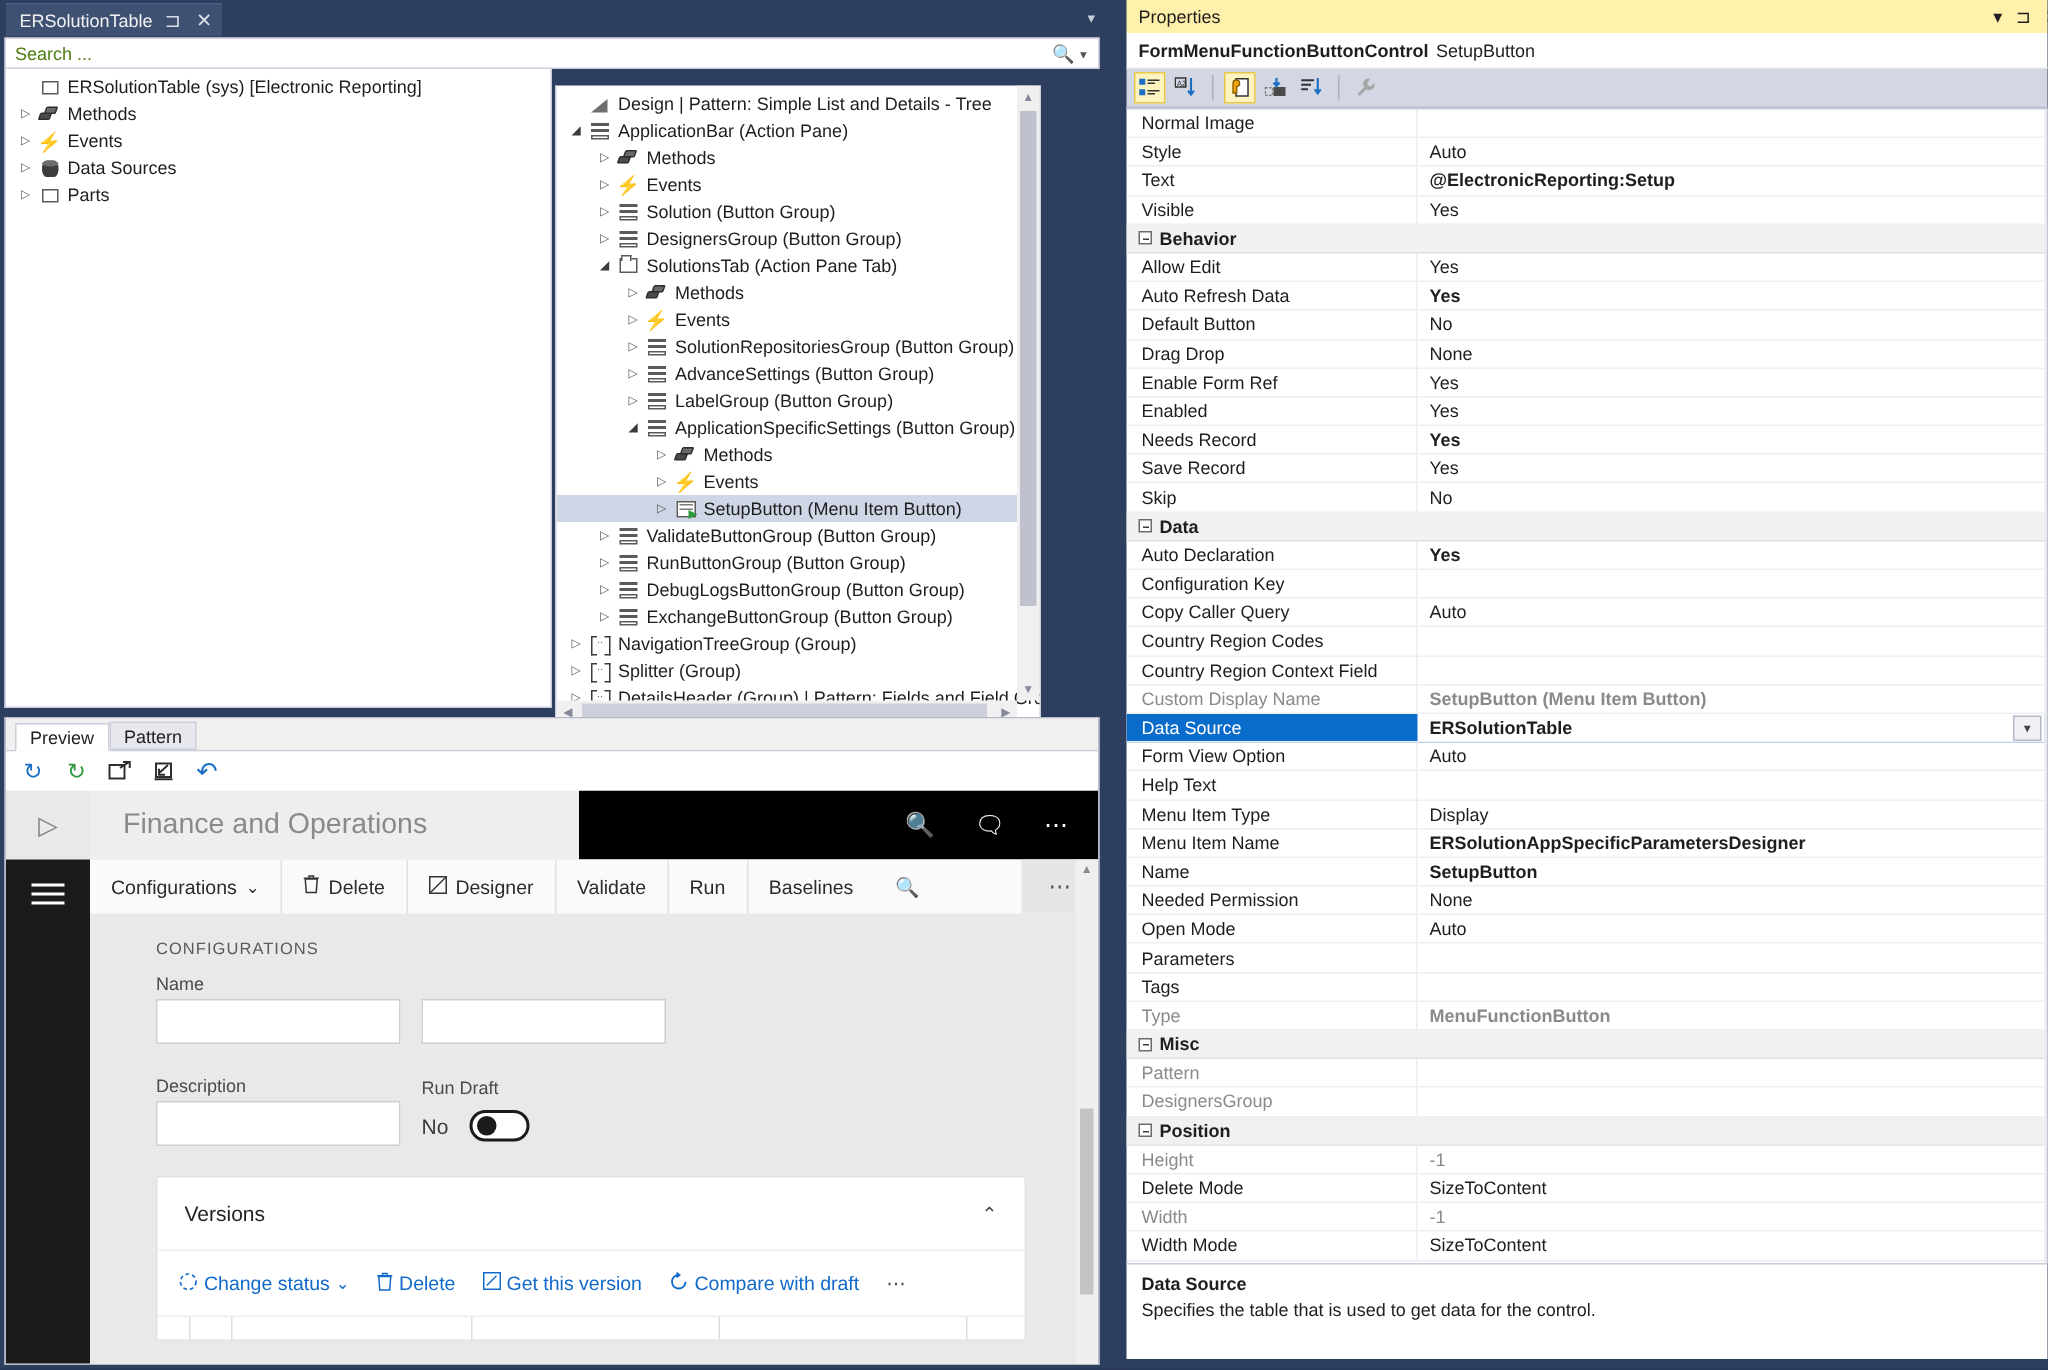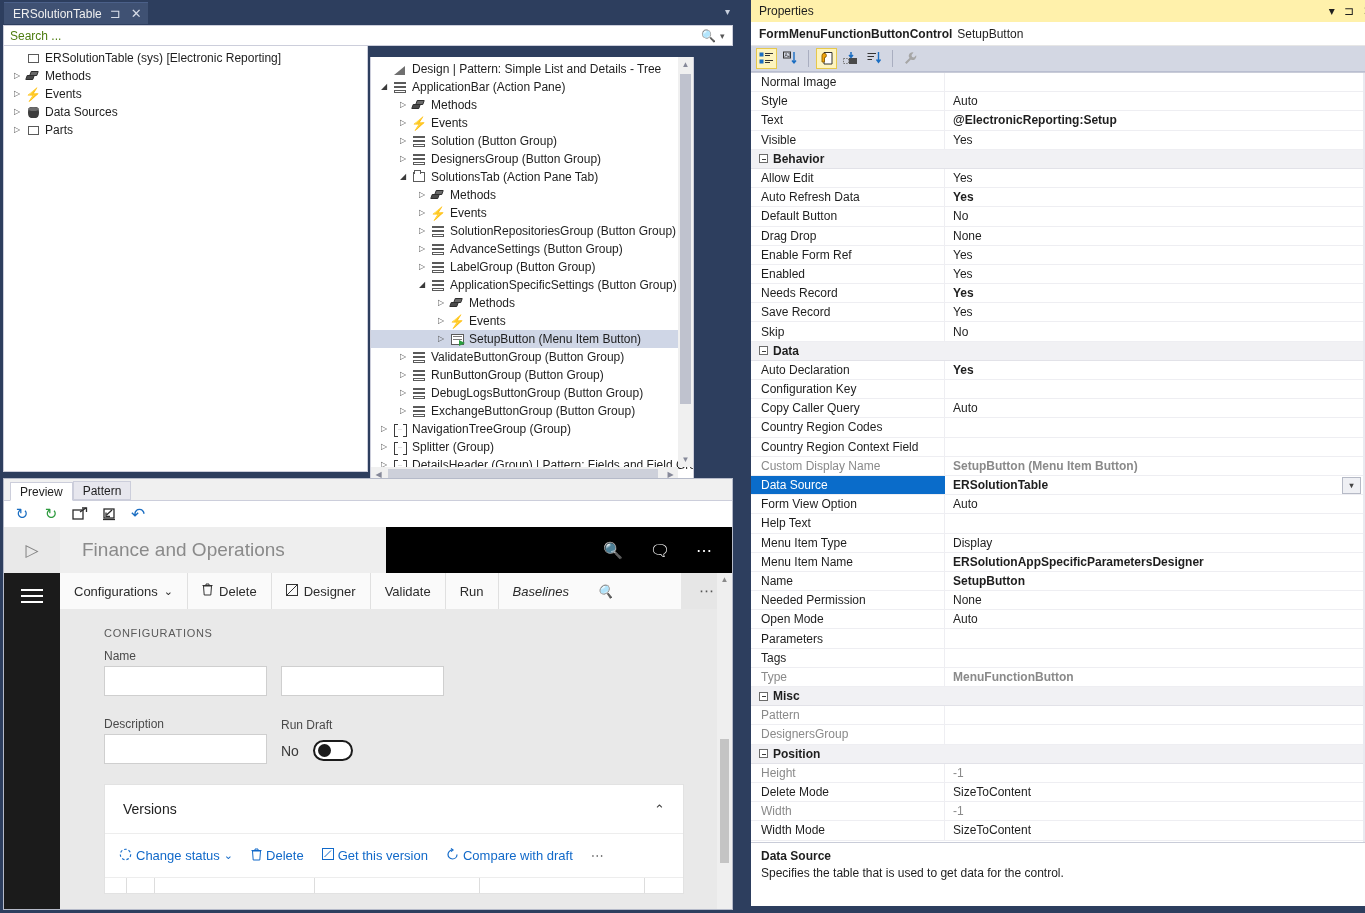--- a/index.html
+++ b/index.html
@@ -115,21 +115,21 @@
   .d365-black { width: 346px; background: #000; display: flex; align-items: center; justify-content: flex-end; gap: 26px; padding-right: 20px; color: #fff; }
   .d365-black .gi { font-size: 16px; cursor: pointer; }
   .d365-body { display: flex; height: 384px; }
   .d365-rail { width: 56px; background: #1b1b1b; color: #fff; }
   .d365-rail .ham { margin: 16px auto 0; width: 22px; height: 14px; display:flex; flex-direction:column; justify-content:space-between; }
   .d365-rail .ham b { display:block; height:2px; background:#fff; }
   .d365-main { flex: 1; background: #e9e9e9; position: relative; overflow: hidden; }
 
   .cmdbar { height: 36px; background: #fafafa; display: flex; align-items: center; font-size: 13px; color: #2b2b2b; }
   .cmd { padding: 0 14px; height: 36px; display: flex; align-items: center; gap: 6px; cursor: pointer; border-right: 1px solid #e0e0e0; }
-  .cmd.nb { border-right: none; font-style: italic; }
+  .cmd.nb { border-right: none; }
   .cmd-ellipsis { margin-left: auto; padding: 0 18px; background: #e6e6e6; height: 36px; display:flex; align-items:center; color:#555; font-size: 15px; cursor: pointer; }
 
   .page-head { font-size: 11px; letter-spacing: .7px; color: #5a5a5a; padding: 18px 0 0 44px; }
   .fields { display: flex; padding: 10px 0 0 44px; gap: 14px; }
   .fcol { display: flex; flex-direction: column; }
   .flabel { font-size: 12px; color: #4a4a4a; margin-bottom: 3px; }
   .finput { background: #fff; border: 1px solid #cfcfcf; height: 30px; }
   .toggle-wrap { display: flex; align-items: center; gap: 14px; }
   .toggle { width: 40px; height: 21px; border: 2px solid #1b1b1b; border-radius: 11px; background: #fff; display: flex; align-items: center; padding-left: 3px; cursor: pointer; }
   .toggle .knob { width: 13px; height: 13px; border-radius: 50%; background: #1b1b1b; }

